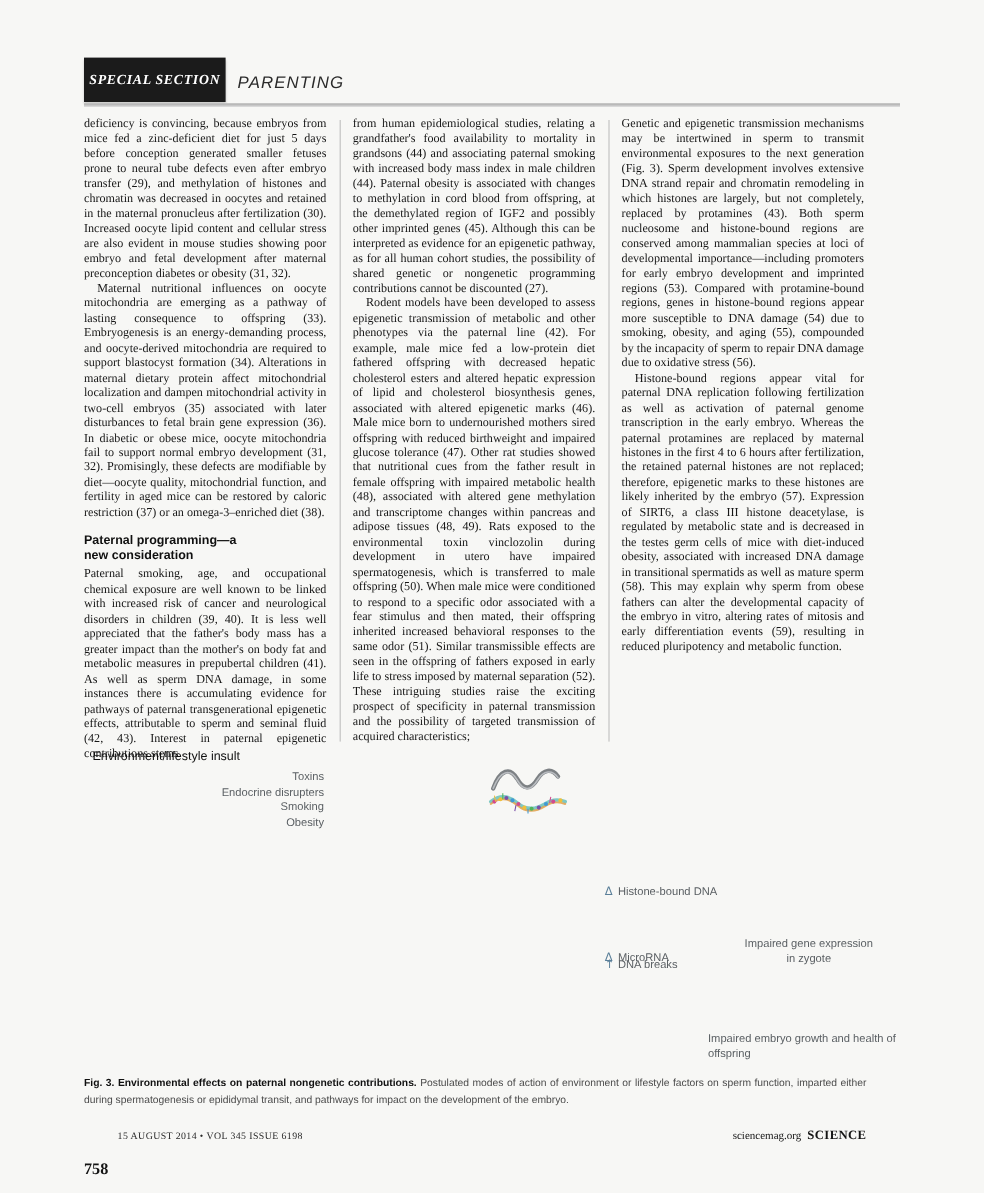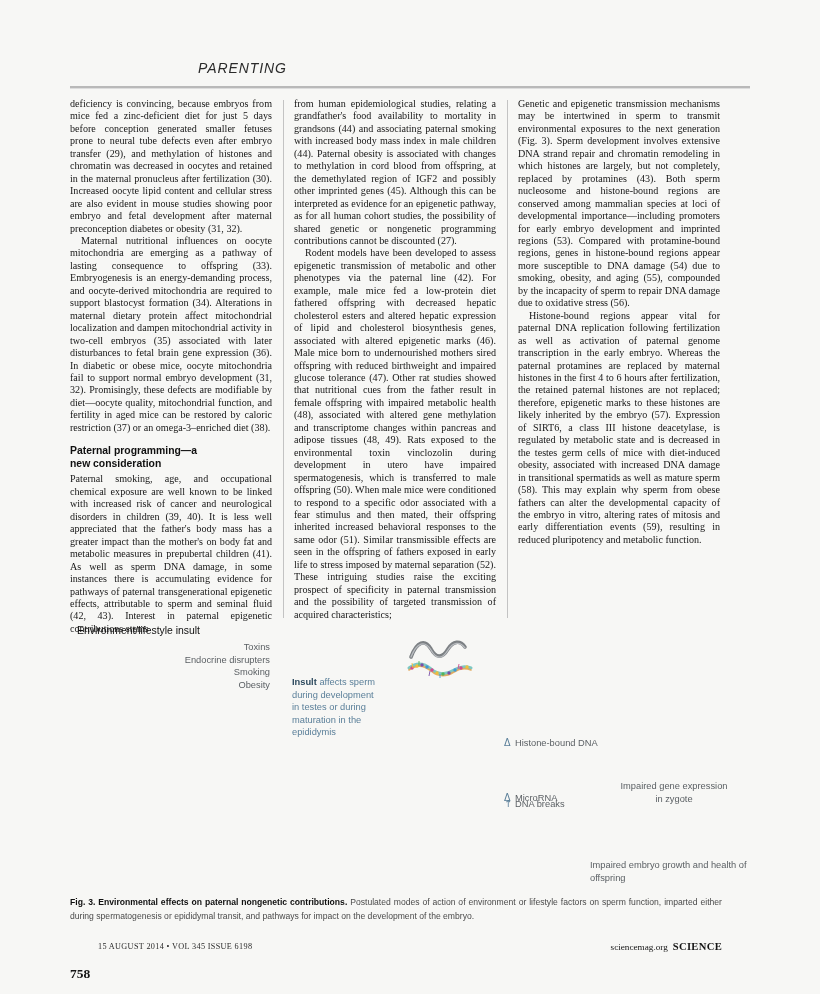--- a/index.html
+++ b/index.html
@@ -227,20 +227,21 @@
     font-weight: bold;
     font-size: 10.6px;
     letter-spacing: 0.3px;
     margin-left: 5px;
   }
 </style>
 </head>
 <body>
 
 <div id="masthead">
+  <div class="special-badge">SPECIAL SECTION</div>
   <div class="section-name">PARENTING</div>
   <div class="masthead-rule"></div>
 </div>
 
 <div id="columns">
 
   <div class="col">
     <p>deficiency is convincing, because embryos from mice fed a zinc-deficient diet for just 5 days before conception generated smaller fetuses prone to neural tube defects even after embryo transfer (29), and methylation of histones and chromatin was decreased in oocytes and retained in the maternal pronucleus after fertilization (30). Increased oocyte lipid content and cellular stress are also evident in mouse studies showing poor embryo and fetal development after maternal preconception diabetes or obesity (31, 32).</p>
     <p>Maternal nutritional influences on oocyte mitochondria are emerging as a pathway of lasting consequence to offspring (33). Embryogenesis is an energy-demanding process, and oocyte-derived mitochondria are required to support blastocyst formation (34). Alterations in maternal dietary protein affect mitochondrial localization and dampen mitochondrial activity in two-cell embryos (35) associated with later disturbances to fetal brain gene expression (36). In diabetic or obese mice, oocyte mitochondria fail to support normal embryo development (31, 32). Promisingly, these defects are modifiable by diet—oocyte quality, mitochondrial function, and fertility in aged mice can be restored by caloric restriction (37) or an omega-3–enriched diet (38).</p>
     <h3>Paternal programming—a<br>new consideration</h3>
@@ -259,21 +260,20 @@
     <p>Histone-bound regions appear vital for paternal DNA replication following fertilization as well as activation of paternal genome transcription in the early embryo. Whereas the paternal protamines are replaced by maternal histones in the first 4 to 6 hours after fertilization, the retained paternal histones are not replaced; therefore, epigenetic marks to these histones are likely inherited by the embryo (57). Expression of SIRT6, a class III histone deacetylase, is regulated by metabolic state and is decreased in the testes germ cells of mice with diet-induced obesity, associated with increased DNA damage in transitional spermatids as well as mature sperm (58). This may explain why sperm from obese fathers can alter the developmental capacity of the embryo in vitro, altering rates of mitosis and early differentiation events (59), resulting in reduced pluripotency and metabolic function.</p>
   </div>
 
 </div>
 
 <div id="figure">
 
   <div id="env-block" class="fig-title">Environment/lifestyle insult</div>
   <div id="env-list" class="fig-text center">Toxins<br>Endocrine disrupters<br>Smoking<br>Obesity</div>
 
-  <div id="insult-block" class="fig-text blue"><b>Insult</b><span> affects sperm during development in testes or during maturation in the epididymis</span></div>
 
   <svg id="dna-art" viewBox="0 0 70 44" xmlns="http://www.w3.org/2000/svg">
 
     <path d="M6,20 C12,4 20,2 26,12 C31,21 37,22 43,12 C48,4 55,3 60,10" fill="none" stroke="#6f7378" stroke-width="3.6" stroke-linecap="round" opacity="0.9"></path>
     <path d="M6,20 C12,5 20,3 26,13 C31,22 37,23 43,13 C48,5 55,4 60,11" fill="none" stroke="#b9bcc0" stroke-width="1.3" stroke-linecap="round"></path>
 
     <path d="M4,31 C12,25 19,26 26,32 C33,38 41,38 49,33 C55,29 61,29 66,31" fill="none" stroke="#7ec8c3" stroke-width="3" stroke-linecap="round"></path>
     <path d="M4,33 C12,27 19,28 26,34 C33,40 41,40 49,35 C55,31 61,31 66,33" fill="none" stroke="#e0a04a" stroke-width="1.6" stroke-linecap="round" opacity="0.85"></path>
 
     <circle cx="7" cy="31" r="1.7" fill="#d24b8f"></circle>

